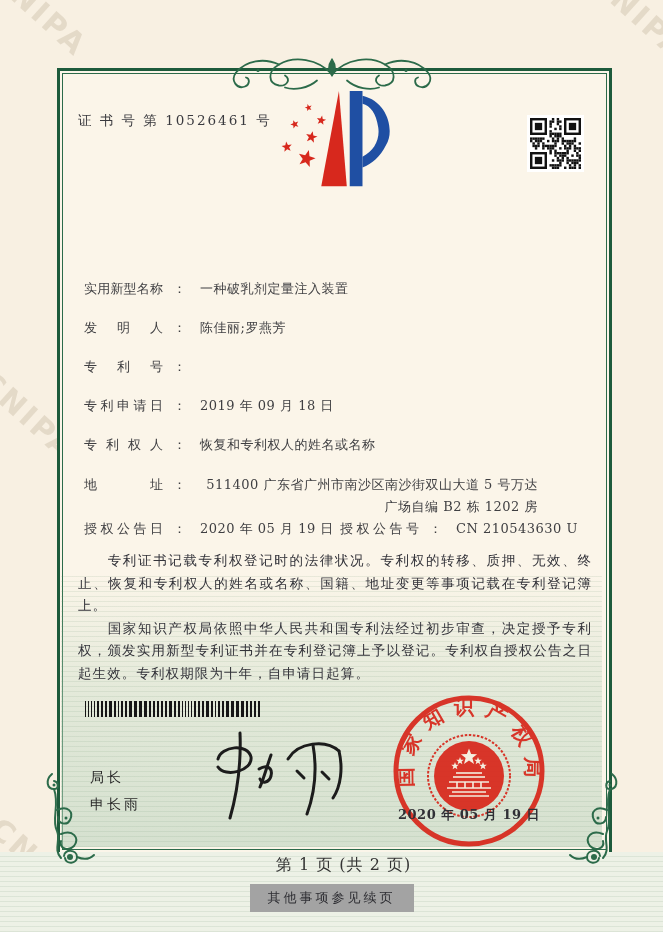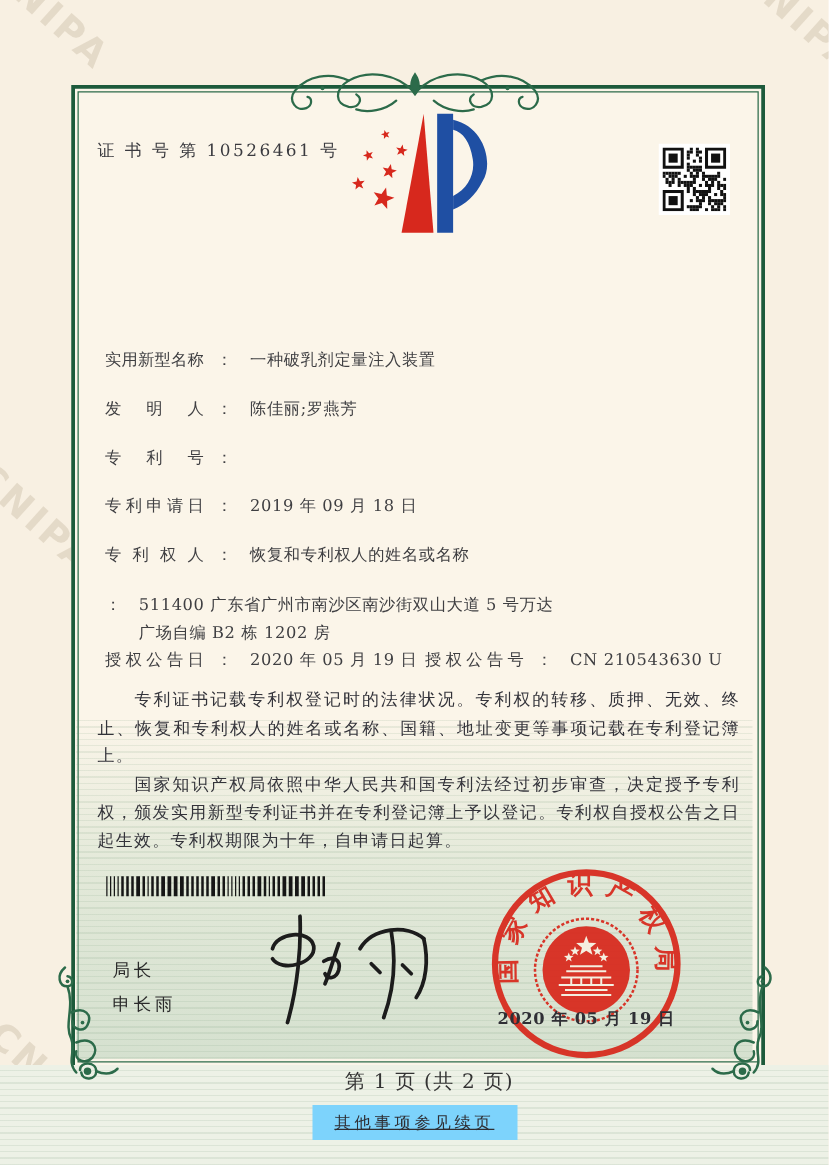--- a/index.html
+++ b/index.html
@@ -30,41 +30,41 @@
   .logo{position:absolute;left:276px;top:88px;width:118px;height:108px;}
   .qr{position:absolute;left:527px;top:115px;width:57px;height:57px;background:#fff;padding:3px;box-sizing:border-box;}
   .qr svg{display:block;}
 
   .title{position:absolute;left:57px;top:197px;width:549px;text-align:center;
          font-size:31px;font-weight:bold;color:#141414;letter-spacing:9px;}
 
   .field{position:absolute;left:84px;display:flex;font-size:13px;color:#3f3f42;line-height:22px;gap:10px;}
   .flabel{display:inline-block;width:79px;text-align:justify;text-align-last:justify;flex:none;}
   .fcolon{flex:none;margin-right:4px;}
-  .fvalue{letter-spacing:.5px;}
+  .fvalue{letter-spacing:.5px;text-align:right;}
   .fvalue.addr{width:338px;overflow-wrap:anywhere;line-break:anywhere;}
 
   .paras{position:absolute;left:78px;top:549px;width:514px;font-size:13.5px;color:#33333a;
          line-height:22.6px;text-align:justify;letter-spacing:1.1px;}
   .paras p{margin:0;text-indent:2.2em;}
 
   .barcode{position:absolute;left:85px;top:701px;width:185px;height:16px;display:flex;gap:2px;}
   .barcode i{background:#161616;height:100%;flex:none;}
 
   .director{position:absolute;left:90px;top:764px;font-size:14px;color:#2a2a2a;letter-spacing:3px;line-height:27px;}
   .signature{position:absolute;left:200px;top:728px;width:150px;height:95px;}
 
   .seal{position:absolute;left:390px;top:692px;width:158px;height:158px;opacity:.93;}
   .seal-date{position:absolute;left:394px;top:806px;width:150px;text-align:center;
              font-size:13px;font-weight:bold;color:#2f2f35;letter-spacing:.5px;z-index:3;}
 
   .page-num{position:absolute;left:69px;top:855px;width:549px;text-align:center;
             font-size:16px;color:#333;letter-spacing:1px;z-index:2;}
-  .note{position:absolute;left:50%;transform:translateX(-50%);top:884px;background:#7dd3fc;
-        padding:5px 18px;font-size:13px;color:#2e2e33;letter-spacing:3px;white-space:nowrap;z-index:2;text-decoration:underline;}
+  .note{position:absolute;left:50%;transform:translateX(-50%);top:884px;background:#a3a3a3;
+        padding:5px 18px;font-size:13px;color:#2e2e33;letter-spacing:3px;white-space:nowrap;z-index:2;}
 
   .orn-top{position:absolute;left:222px;top:50px;width:220px;height:45px;z-index:2;}
   .orn-corner{position:absolute;top:772px;width:54px;height:94px;z-index:2;}
   .orn-left{left:42px;}
   .orn-right{left:568px;transform:scaleX(-1);}
 </style>
 </head>
 <body>
 
 <div id="page">
@@ -307,20 +307,21 @@
     <span class="flabel">专利申请日</span>
       <span class="fcolon">：</span>
     <span class="fvalue">2019 年 09 月 18 日</span>
   </div>
   <div class="field" style="top:434px">
     <span class="flabel">专利权人</span>
       <span class="fcolon">：</span>
     <span class="fvalue">恢复和专利权人的姓名或名称</span>
   </div>
   <div class="field" style="top:474px">
+    <span class="flabel">地址</span>
       <span class="fcolon">：</span>
     <span class="fvalue addr">511400 广东省广州市南沙区南沙街双山大道 5 号万达广场自编 B2 栋 1202 房</span>
   </div>
   <div class="field" style="top:518px">
     <span class="flabel">授权公告日</span>
       <span class="fcolon">：</span>
     <span class="fvalue">2020 年 05 月 19 日</span>
   </div>
   <div class="field" style="top:518px;left:340px">
     <span class="flabel">授权公告号</span>

